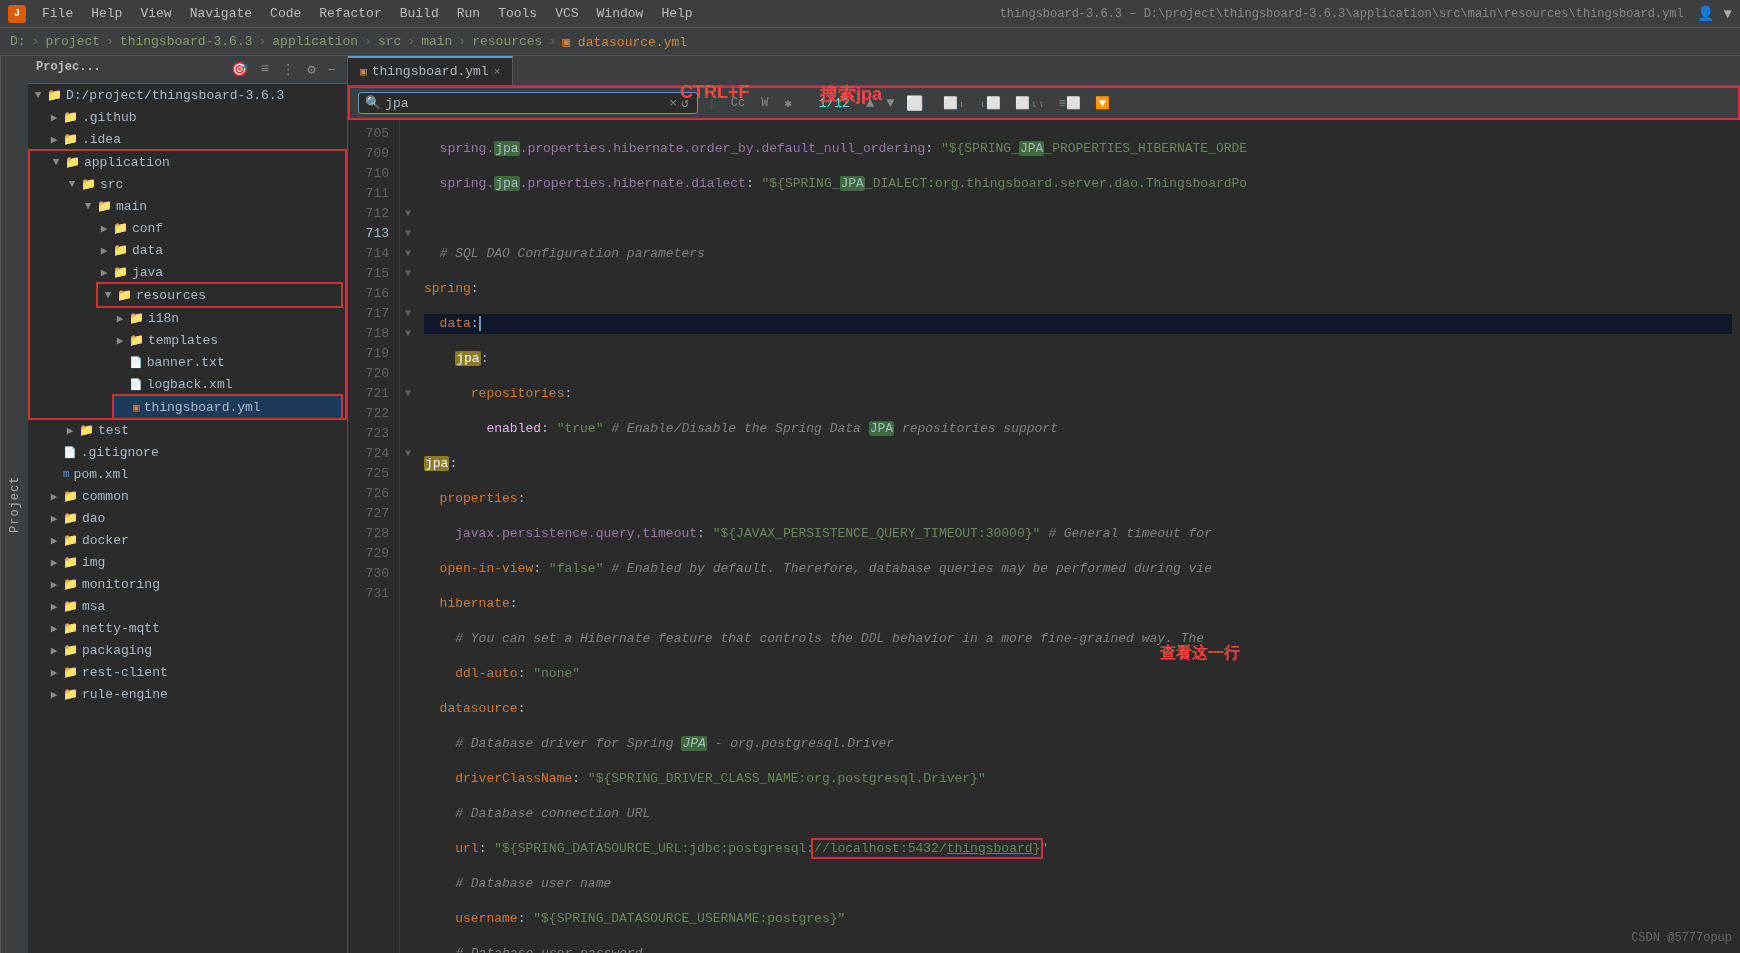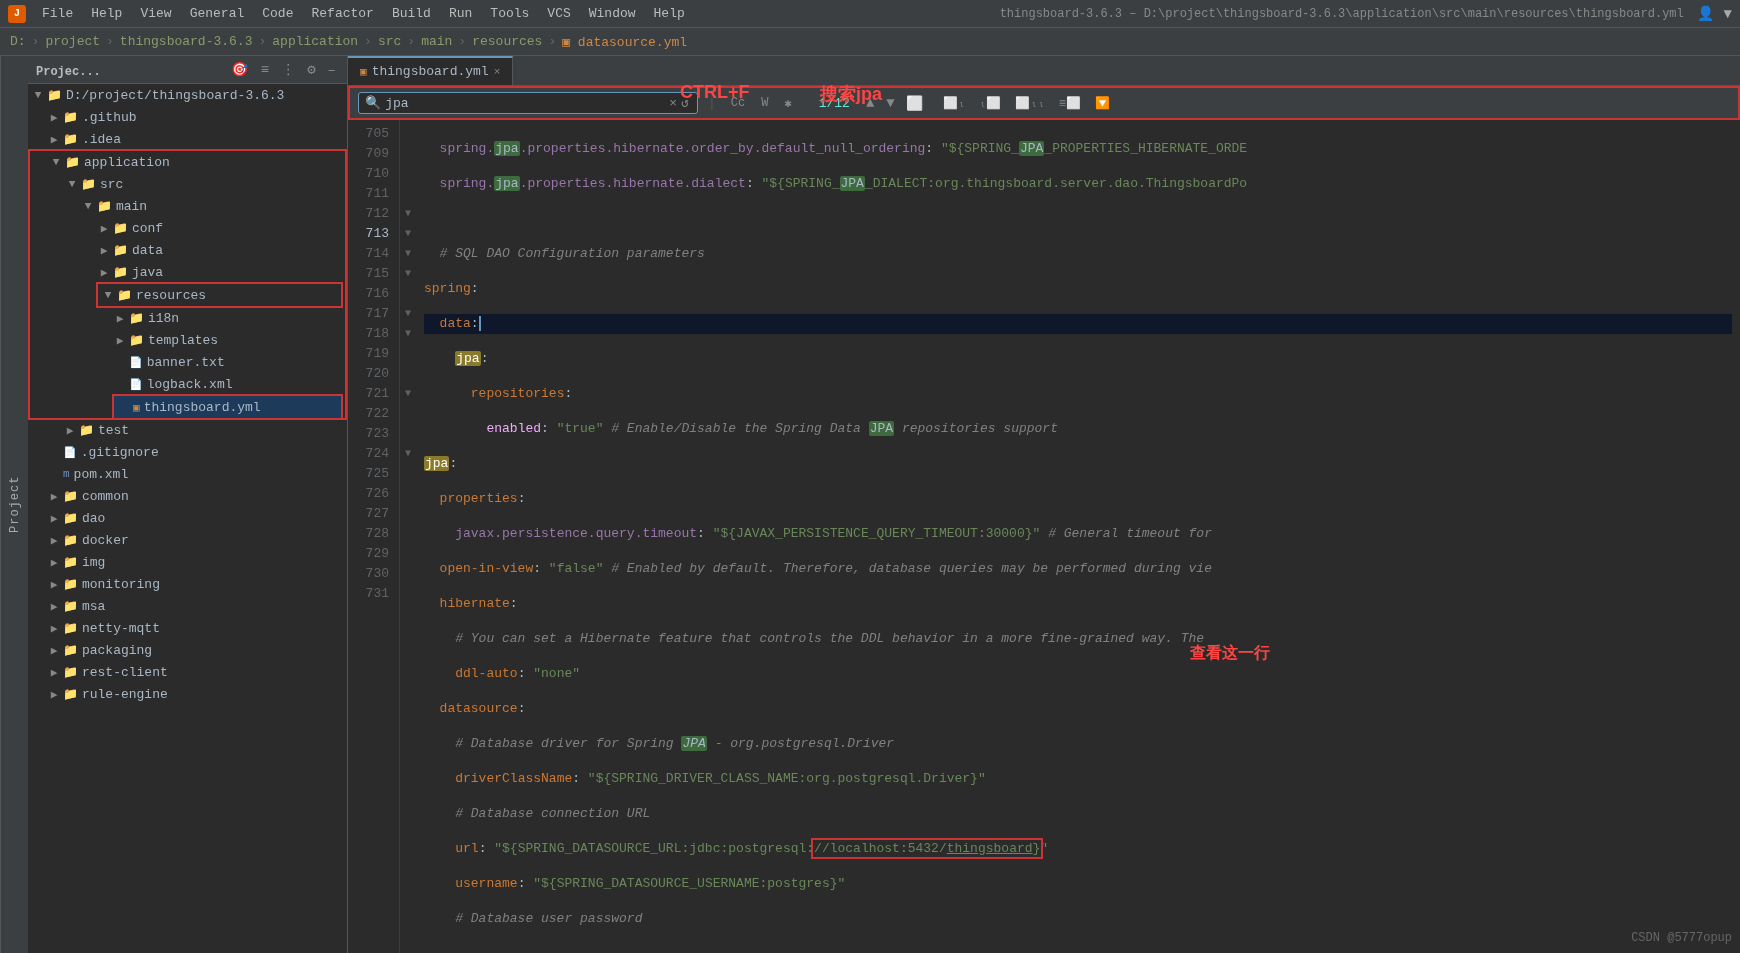--- a/index.html
+++ b/index.html
@@ -87,21 +87,21 @@
     
     .file-tree {
       width: 320px;
       background: #2b2b2b;
       border-right: 1px solid #555;
       overflow-y: auto;
       flex-shrink: 0;
     }
     .tree-toolbar {
       display: flex;
-      align-items: flex-end;
+      align-items: flex-start;
       padding: 4px 8px;
       background: #3c3f41;
       border-bottom: 1px solid #555;
       gap: 6px;
     }
     .tree-toolbar .tree-title {
       font-size: 12px;
       color: #bbb;
       font-weight: bold;
       flex: 1;
@@ -309,21 +309,21 @@
 </head>
 <body>
 
 <div class="outer-wrapper">
 
   <div class="menu-bar">
     <div class="app-icon">J</div>
     <span class="menu-item">File</span>
     <span class="menu-item">Help</span>
     <span class="menu-item">View</span>
-    <span class="menu-item">General</span>
+    <span class="menu-item">Navigate</span>
     <span class="menu-item">Code</span>
     <span class="menu-item">Refactor</span>
     <span class="menu-item">Build</span>
     <span class="menu-item">Run</span>
     <span class="menu-item">Tools</span>
     <span class="menu-item">VCS</span>
     <span class="menu-item">Window</span>
     <span class="menu-item">Help</span>
     <span class="title-info">thingsboard-3.6.3 – D:\project\thingsboard-3.6.3\application\src\main\resources\thingsboard.yml</span>
     <span class="user-icon">👤 ▼</span>
@@ -622,26 +622,27 @@
 <div class="code-line"><span style="color:#a9b7c6;">    </span><span style="color:#9876aa;">javax.persistence.query.timeout</span><span style="color:#a9b7c6;">: </span><span style="color:#6a8759;">"${JAVAX_PERSISTENCE_QUERY_TIMEOUT:30000}"</span><span class="comment"> # General timeout for</span></div>
 <div class="code-line"><span style="color:#a9b7c6;">  </span><span style="color:#cc7832;">open-in-view</span><span style="color:#a9b7c6;">: </span><span style="color:#6a8759;">"false"</span><span class="comment"> # Enabled by default. Therefore, database queries may be performed during vie</span></div>
 <div class="code-line"><span style="color:#a9b7c6;">  </span><span style="color:#cc7832;">hibernate</span><span style="color:#a9b7c6;">:</span></div>
 <div class="code-line comment">    # You can set a Hibernate feature that controls the DDL behavior in a more fine-grained way. The</div>
 <div class="code-line"><span style="color:#a9b7c6;">    </span><span style="color:#cc7832;">ddl-auto</span><span style="color:#a9b7c6;">: </span><span style="color:#6a8759;">"none"</span></div>
 <div class="code-line"><span style="color:#a9b7c6;">  </span><span style="color:#cc7832;">datasource</span><span style="color:#a9b7c6;">:</span></div>
 <div class="code-line comment">    # Database driver for Spring <span class="highlight-jpa">JPA</span> - org.postgresql.Driver</div>
 <div class="code-line"><span style="color:#a9b7c6;">    </span><span style="color:#cc7832;">driverClassName</span><span style="color:#a9b7c6;">: </span><span style="color:#6a8759;">"${SPRING_DRIVER_CLASS_NAME:org.postgresql.Driver}"</span></div>
 <div class="code-line comment">    # Database connection URL</div>
 <div class="code-line" style="position:relative;"><span style="color:#a9b7c6;">    </span><span style="color:#cc7832;">url</span><span style="color:#a9b7c6;">: </span><span style="color:#6a8759;">"${SPRING_DATASOURCE_URL:jdbc:postgresql:</span><span style="outline:2px solid #cc3333; outline-offset:1px; color:#6a8759;">//localhost:5432/<span style="text-decoration:underline;color:#6a8759;">thingsboard</span>}</span><span style="color:#6a8759;">"</span></div>
+<div class="code-line comment">    # Database user name</div>
 <div class="code-line"><span style="color:#a9b7c6;">    </span><span style="color:#cc7832;">username</span><span style="color:#a9b7c6;">: </span><span style="color:#6a8759;">"${SPRING_DATASOURCE_USERNAME:postgres}"</span></div>
 <div class="code-line comment">    # Database user password</div>
         </div>
       </div>
     </div>
   </div>
 
   <div class="annotation-label" style="top:82px; left:680px;">CTRL+F</div>
   <div class="annotation-label" style="top:82px; left:820px; font-family:'SimHei','黑体',sans-serif;">搜索jpa</div>
-  <div class="annotation-label" style="top:643px; left:1190px; font-family:'SimHei','黑体',sans-serif; font-size:16px;">查看这一行</div>
+  <div class="annotation-label" style="top:643px; left:1160px; font-family:'SimHei','黑体',sans-serif; font-size:16px;">查看这一行</div>
 
   <div class="watermark">CSDN @5777opup</div>
 
 </div>
 
 </body></html>

